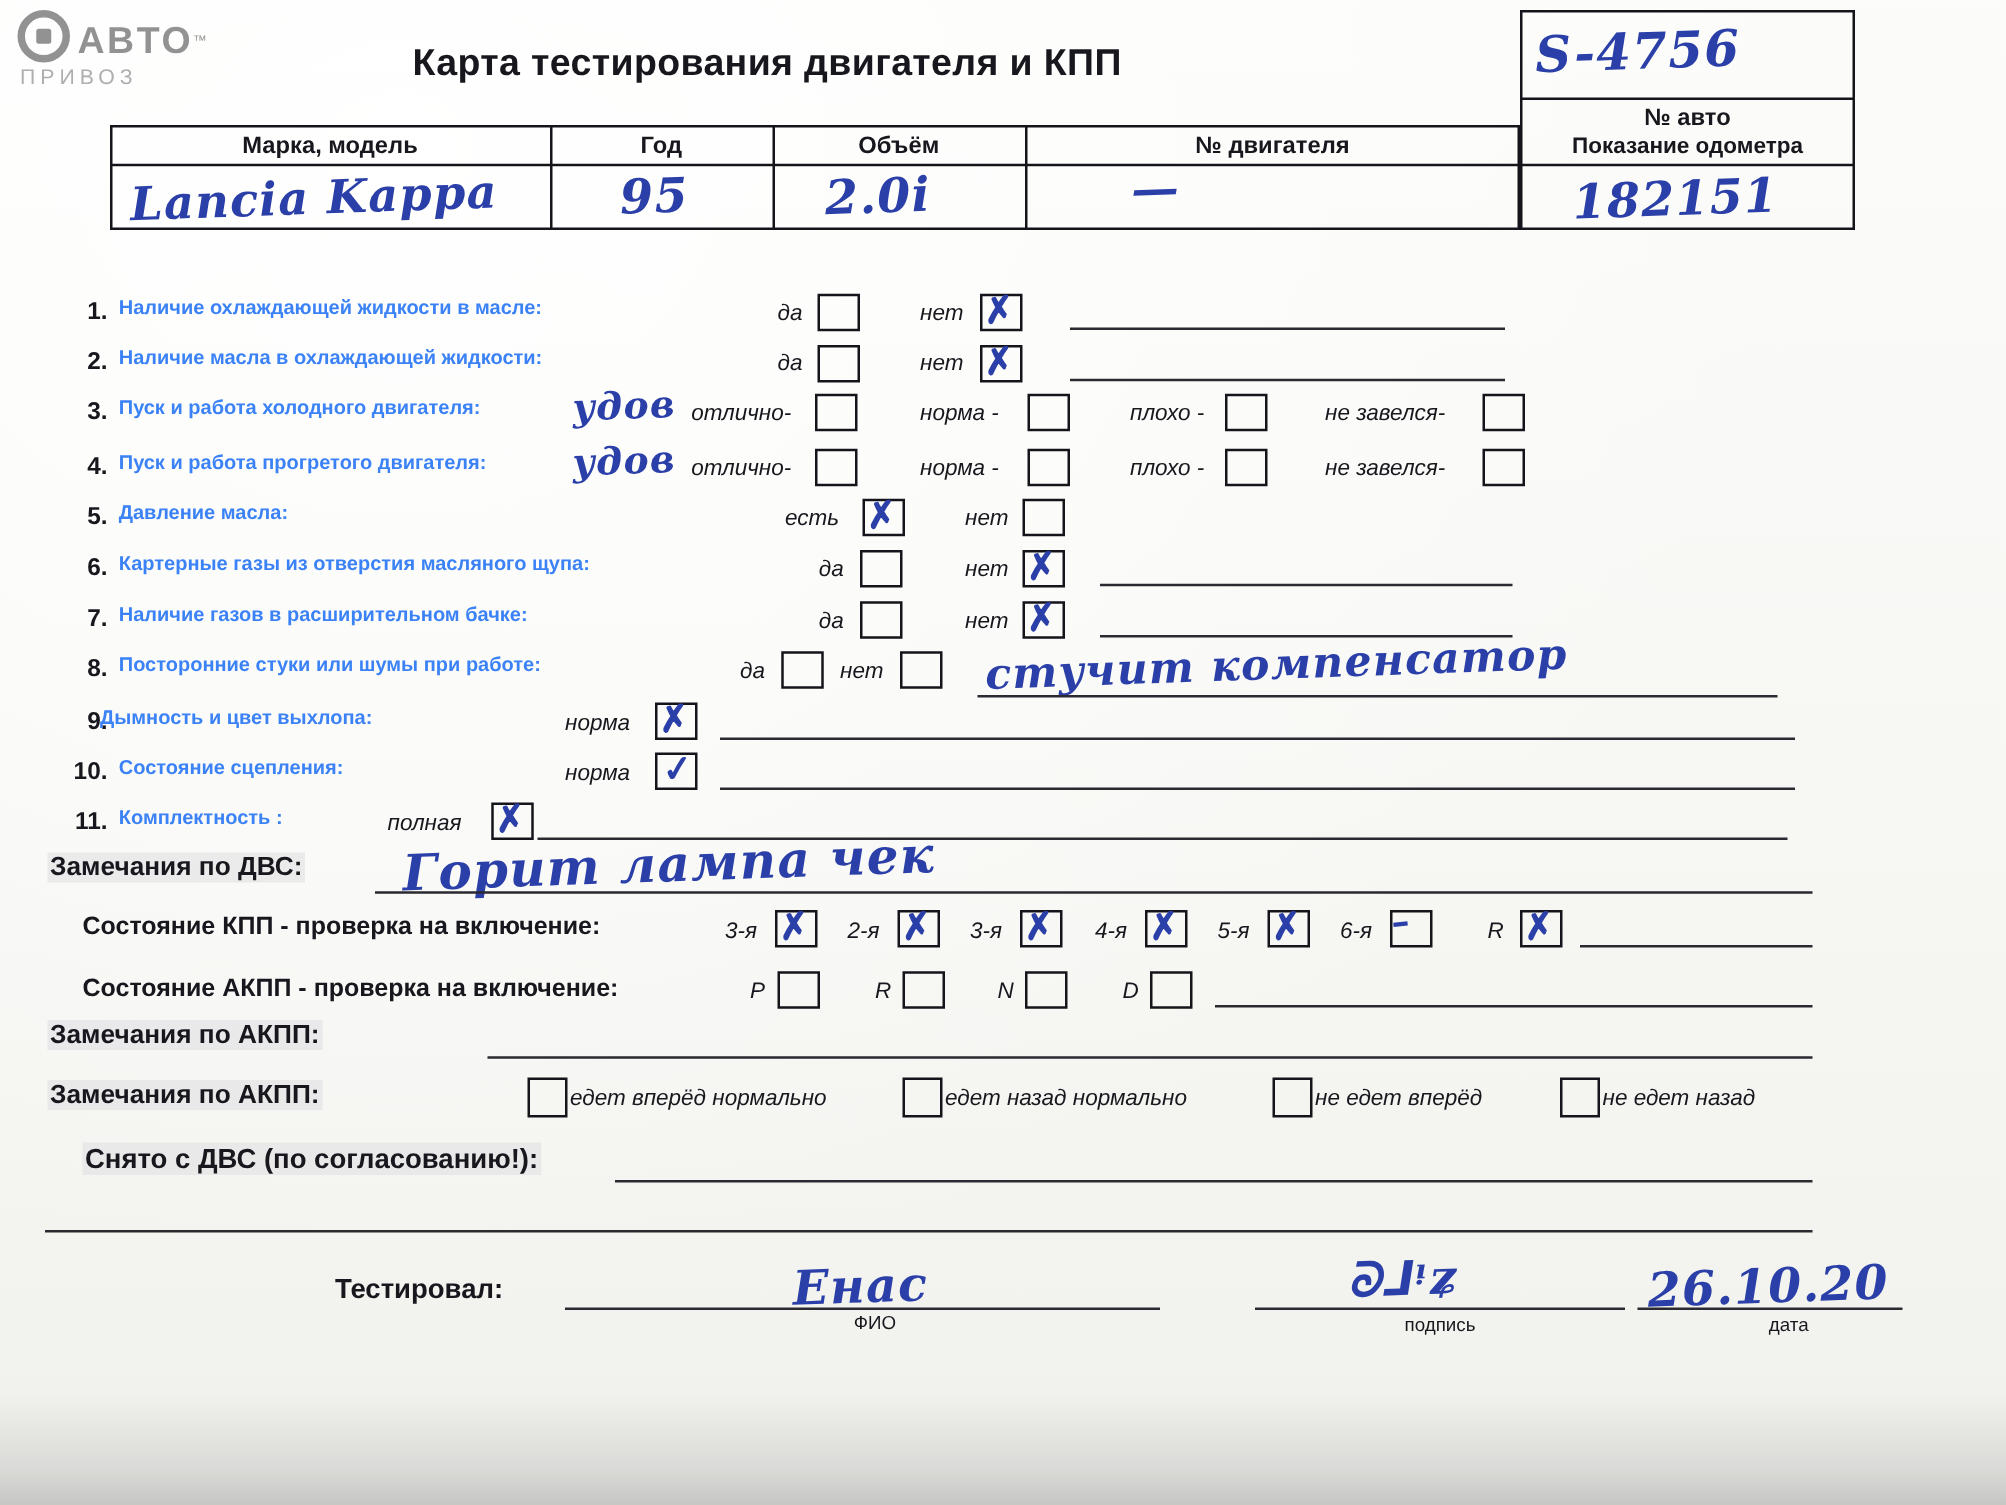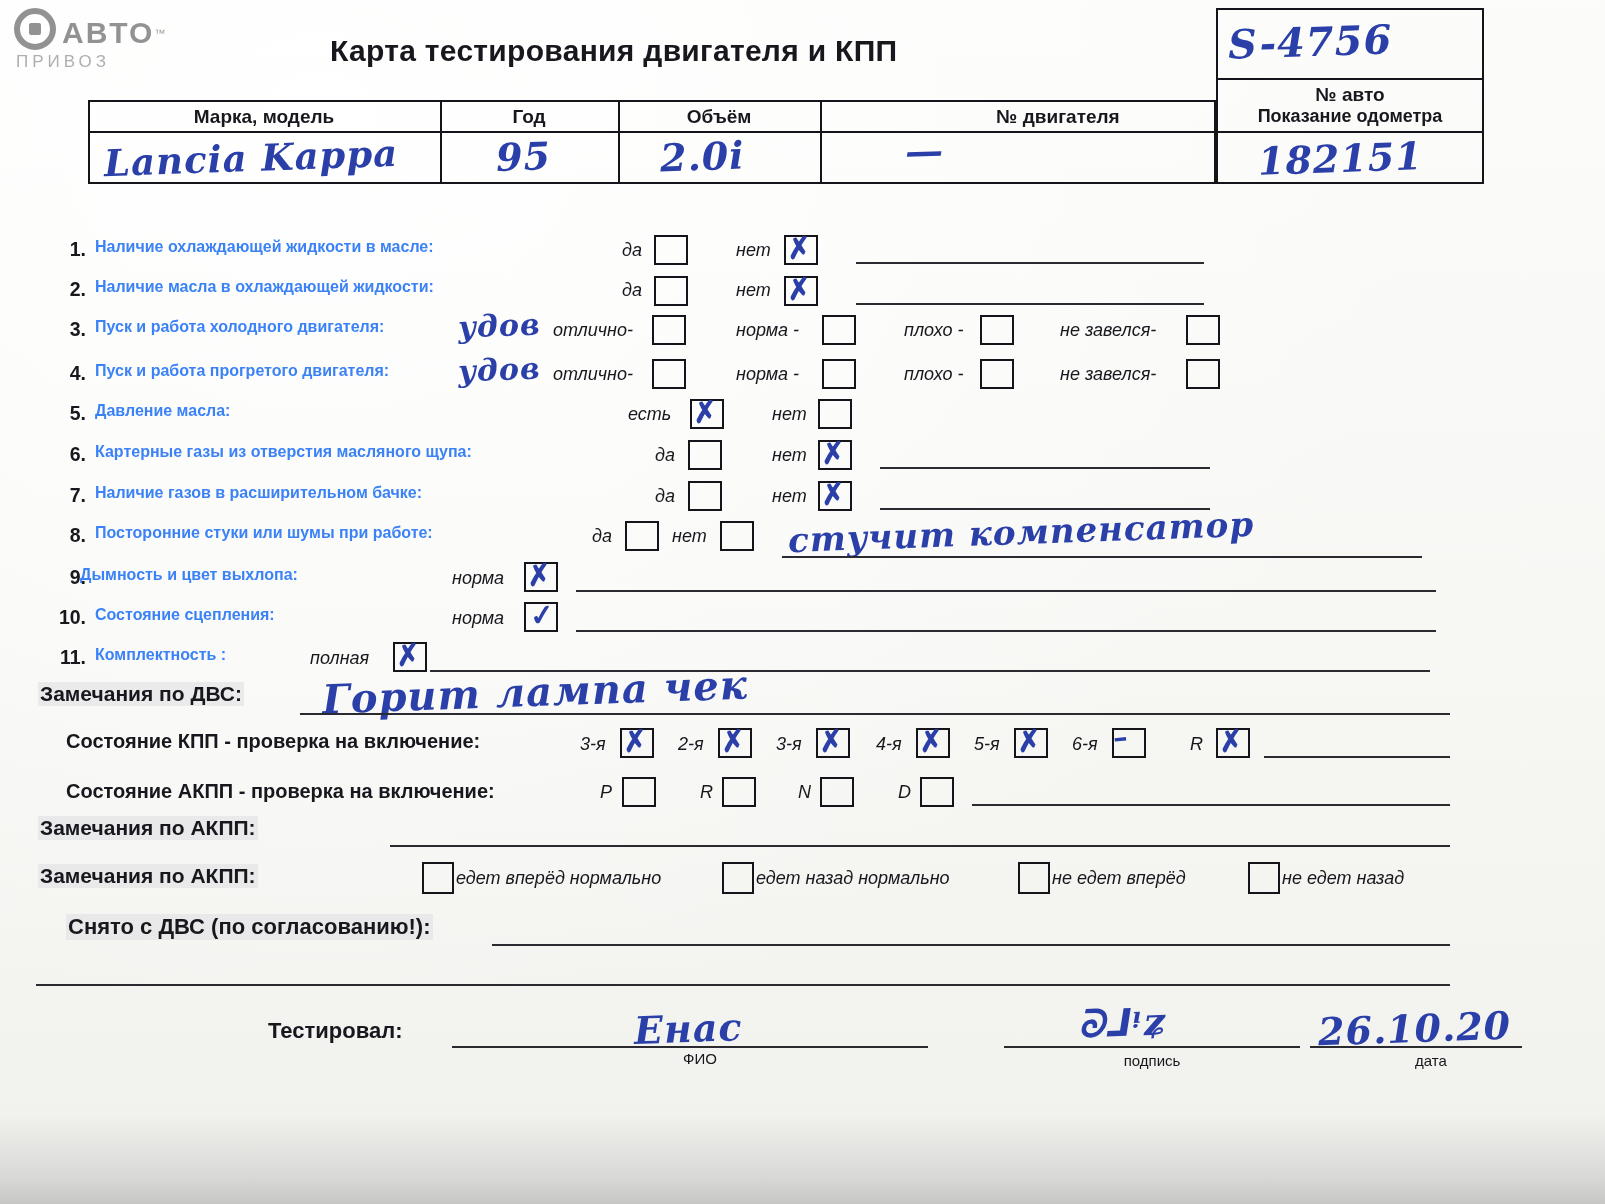--- a/index.html
+++ b/index.html
@@ -223,21 +223,21 @@
 
   <div class="tbl" style="left:88px; top:100px; width:1128px; height:84px;"></div>
   <div class="vline" style="left:440px; top:100px; height:84px;"></div>
   <div class="vline" style="left:618px; top:100px; height:84px;"></div>
   <div class="vline" style="left:820px; top:100px; height:84px;"></div>
   <div class="hline" style="left:88px; top:131px; width:1128px;"></div>
 
   <div class="tbl-head" style="left:88px; top:106px; width:352px;">Марка, модель</div>
   <div class="tbl-head" style="left:440px; top:106px; width:178px;">Год</div>
   <div class="tbl-head" style="left:618px; top:106px; width:202px;">Объём</div>
-  <div class="tbl-head" style="left:820px; top:106px; width:396px;margin-left:40px;">№ двигателя</div>
+  <div class="tbl-head" style="left:820px; top:106px; width:396px;">№ двигателя</div>
 
   <div class="tbl" style="left:1216px; top:8px; width:268px; height:176px;"></div>
   <div class="hline" style="left:1216px; top:78px; width:268px;"></div>
   <div class="hline" style="left:1216px; top:131px; width:268px;"></div>
   <div class="tbl-head" style="left:1216px; top:84px; width:268px;">№ авто</div>
   <div class="tbl-head" style="left:1216px; top:106px; width:268px; font-size:18px;">Показание одометра</div>
 
   <div class="hw" style="position:absolute; left:104px; top:136px; font-size:37px;">Lancia Kappa</div>
   <div class="hw" style="position:absolute; left:496px; top:134px; font-size:38px;">95</div>
   <div class="hw" style="position:absolute; left:660px; top:134px; font-size:38px;">2.0i</div>

